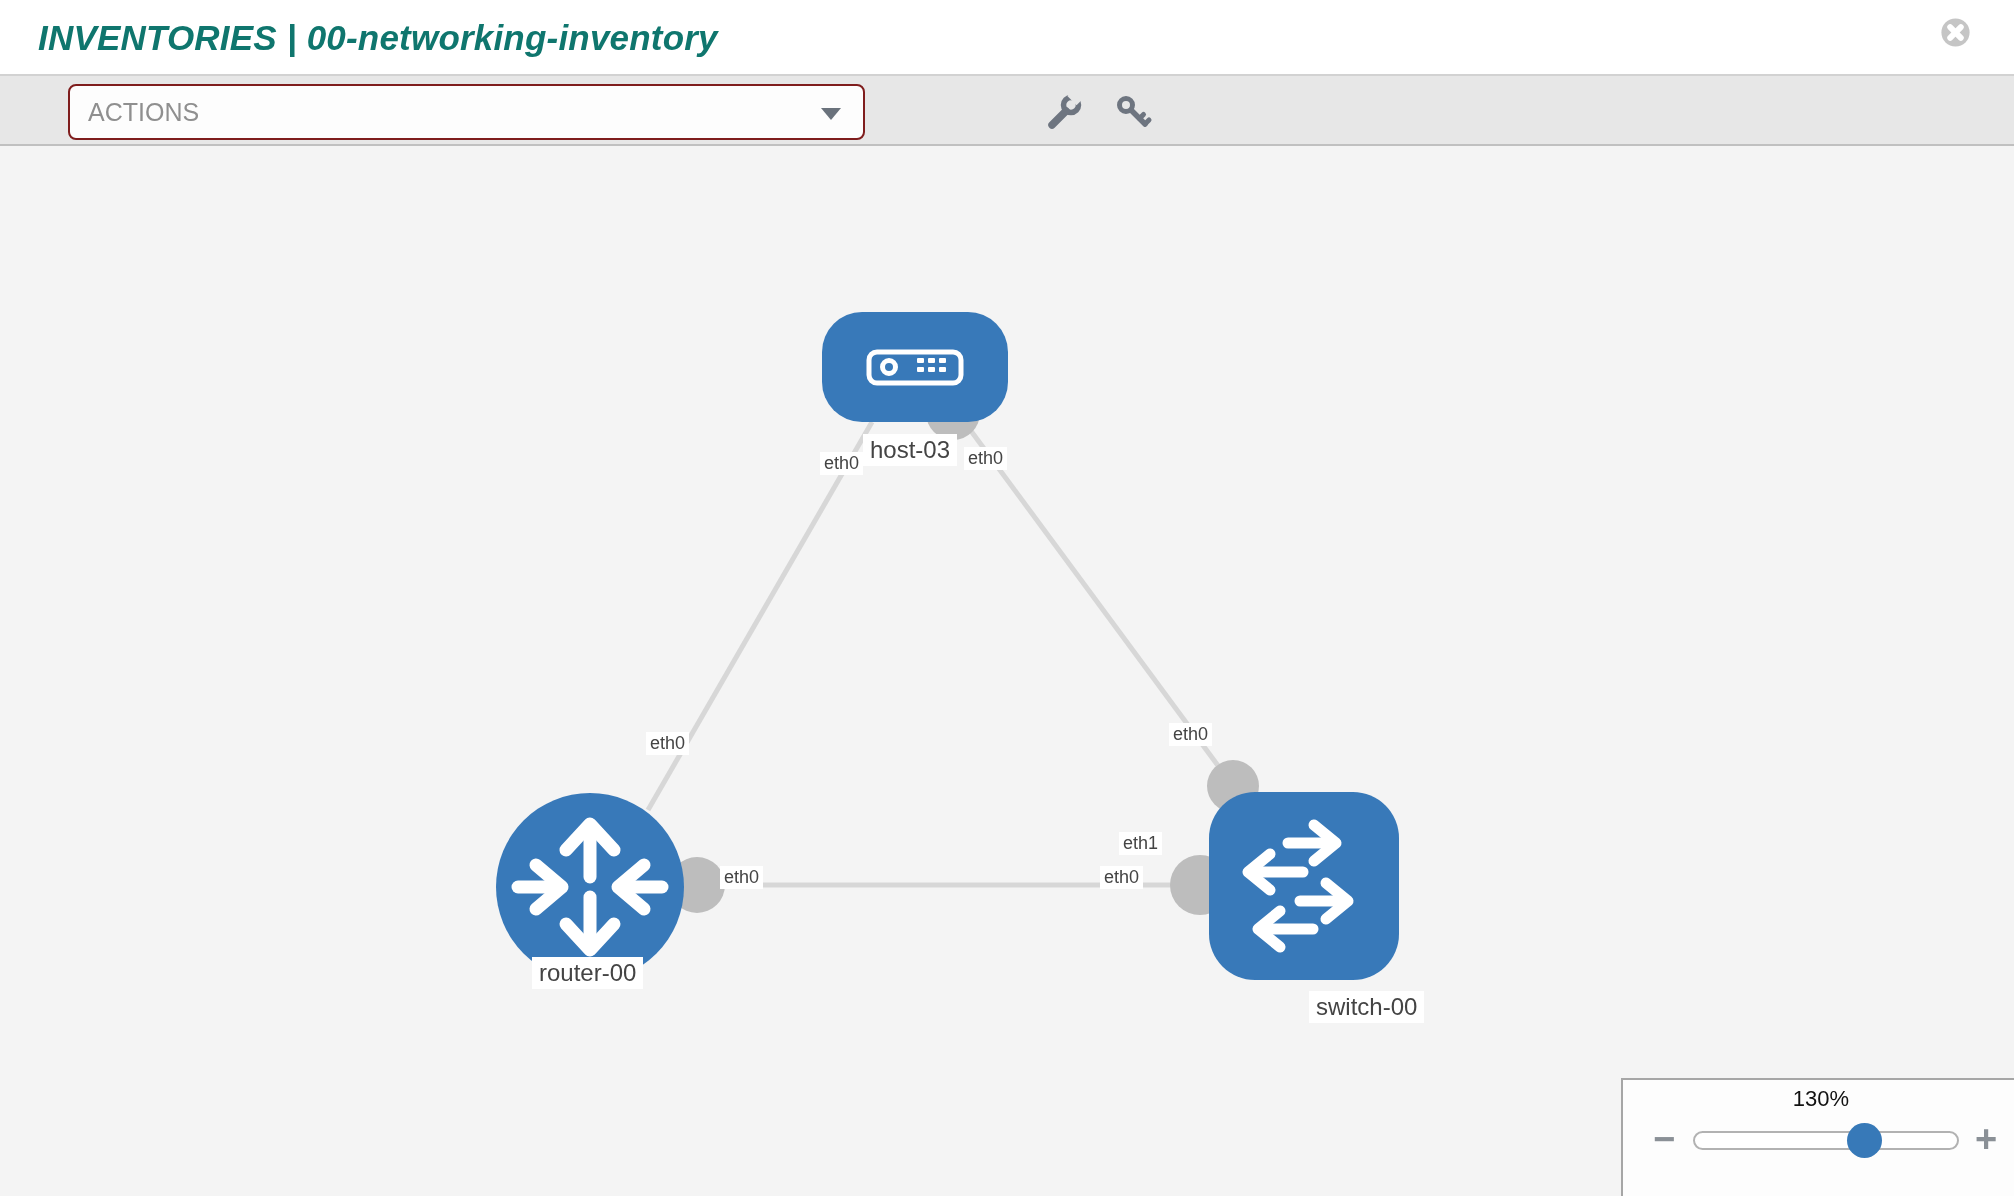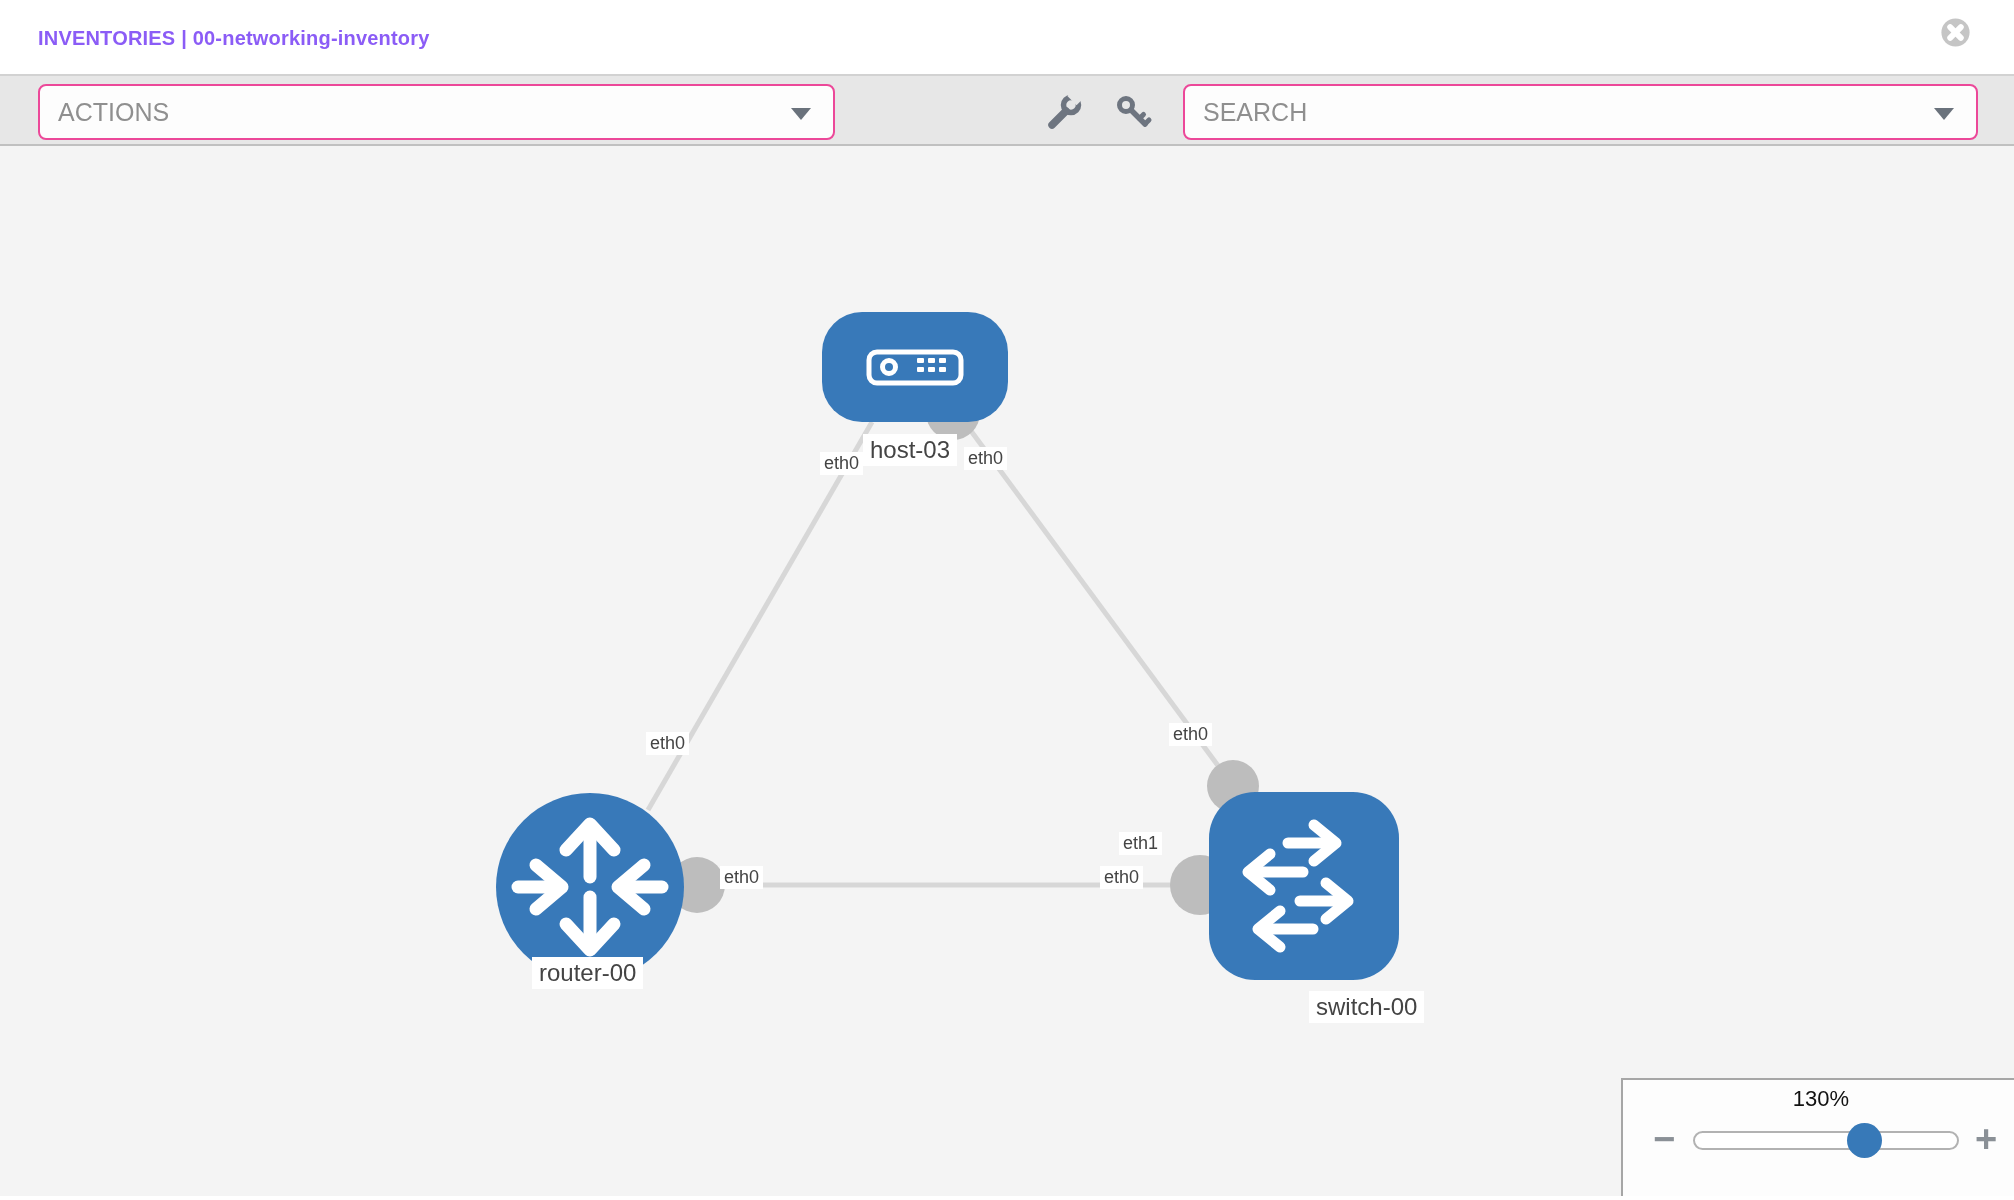--- a/index.html
+++ b/index.html
@@ -3,28 +3,28 @@
 <meta charset="utf-8">
 <style>
   * { margin:0; padding:0; box-sizing:border-box; }
   html,body { width:2014px; height:1200px; overflow:hidden;
     font-family:"Liberation Sans", sans-serif; background:#fff; }
 
   
   .header { position:relative; width:2014px; height:76px; background:#ffffff;
     border-bottom:2px solid #d2d2d2; }
   .title { position:absolute; left:38px; top:0; line-height:76px;
-    font-size:20px; font-weight:bold; color:#8b5cf6; letter-spacing:.2px; }
+    font-size:35px; font-weight:bold; color:#0f766e; letter-spacing:.2px;font-style:italic; }
   .close-btn { position:absolute; left:1938px; top:15px; width:35px; height:35px; cursor:pointer; }
 
   
   .toolbar { position:relative; width:2014px; height:70px; background:#e7e7e7;
     border-bottom:2px solid #c0c0c0; }
   .select { position:absolute; top:8px; height:56px; background:#fdfdfd;
-    border:2px solid #ec4899; border-radius:8px; cursor:pointer; }
+    border:2px solid #7f1d1d; border-radius:8px; cursor:pointer;margin-left:30px; }
   .select .sel-label { position:absolute; left:18px; top:0; line-height:52px;
     font-size:25px; color:#8f8f8f; }
   .caret { position:absolute; right:22px; top:22px; width:0; height:0;
     border-left:10px solid transparent; border-right:10px solid transparent;
     border-top:12px solid #6a727c; }
   .actions-select { left:38px; width:797px; }
   .search-select { left:1183px; width:795px; }
   .tool-icon { position:absolute; top:16px; width:40px; height:40px; cursor:pointer; }
   .wrench { left:1044px; }
   .key { left:1113px; }
@@ -78,24 +78,20 @@
     <line x1="8" y1="33" x2="22" y2="19" stroke="#6e7580" stroke-width="7.5" stroke-linecap="round"></line>
   </svg>
 
   <svg class="tool-icon key" viewBox="0 0 40 40">
     <circle cx="13" cy="13" r="6.5" fill="none" stroke="#6e7580" stroke-width="5"></circle>
     <line x1="18" y1="18" x2="32" y2="32" stroke="#6e7580" stroke-width="5.5" stroke-linecap="round"></line>
     <line x1="26.5" y1="26.5" x2="30.5" y2="22.5" stroke="#6e7580" stroke-width="5" stroke-linecap="round"></line>
     <line x1="32" y1="32" x2="36" y2="28" stroke="#6e7580" stroke-width="5" stroke-linecap="round"></line>
   </svg>
 
-  <div class="select search-select">
-    <span class="sel-label">SEARCH</span>
-    <span class="caret"></span>
-  </div>
 </div>
 
 <div class="canvas">
 
   <svg class="graph-svg" width="2014" height="1050" viewBox="0 0 2014 1050">
 
     <line class="link" x1="872" y1="276" x2="648" y2="664"></line>
     <line class="link" x1="960" y1="270" x2="1233" y2="640"></line>
     <line class="link" x1="697" y1="739" x2="1200" y2="739"></line>
 

